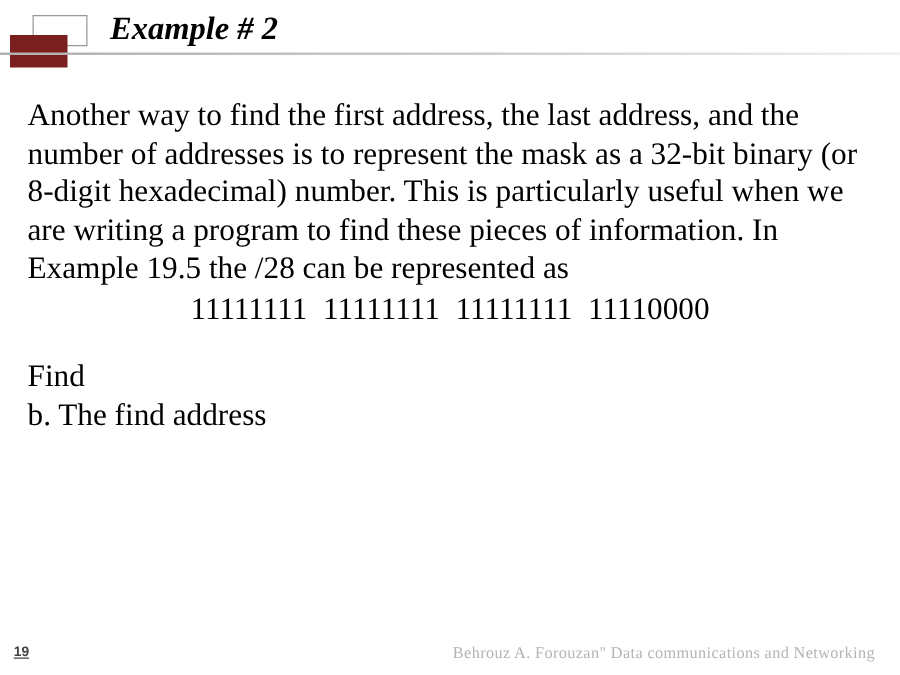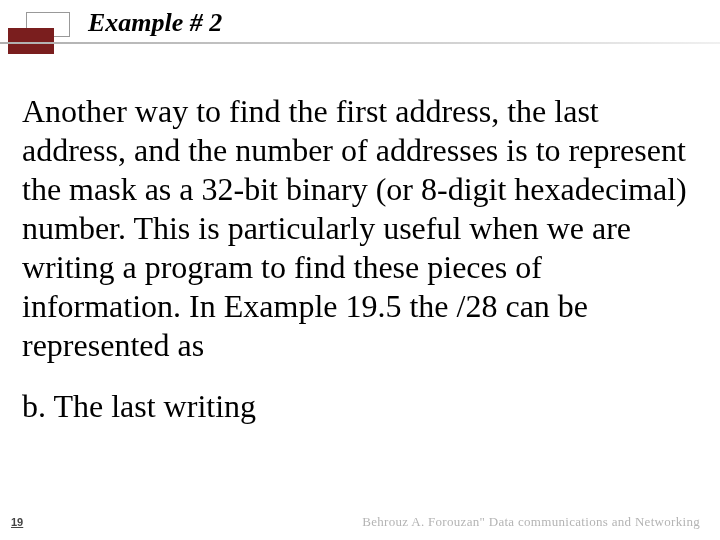--- a/index.html
+++ b/index.html
@@ -3,41 +3,43 @@
 <meta charset="utf-8">
 <style>
   * { margin: 0; padding: 0; box-sizing: border-box; }
   html, body { width: 720px; height: 540px; background: #fff; font-family: "Times New Roman", Times, serif; color: #000; }
   .slide { position: relative; width: 720px; height: 540px; overflow: hidden; }
   .ornament { position: absolute; top: 0; left: 0; width: 80px; height: 60px; }
   .orn-white { position: absolute; top: 12px; left: 26px; width: 44px; height: 25px; background: #fff; border: 1px solid #999; }
   .orn-maroon { position: absolute; top: 28px; left: 8px; width: 46px; height: 26px; background: #7a1e1e; }
   .title-line { position: absolute; top: 42px; left: 0; width: 720px; height: 2px; background: linear-gradient(to right, #b0b0b0 0%, #d0d0d0 60%, #f0f0f0 100%); }
   .title { position: absolute; top: 8px; left: 88px; font-size: 26px; font-style: italic; font-weight: bold; color: #000; }
-  .body { position: absolute; top: 92px; left: 22px; right: 22px; font-size: 32px; line-height: 1.22; }
+  .body { position: absolute; top: 78px; left: 22px; right: 22px; font-size: 25px; line-height: 1.22; }
   .para1 { }
   .center-line { text-align: center; margin: 2px 0; white-space: pre; }
   .tasks { }
   .page-num { position: absolute; left: 11px; bottom: 12px; font-size: 11px; font-family: Arial, sans-serif; font-weight: bold; color: #444; text-decoration: underline; }
   .footer { position: absolute; right: 20px; bottom: 10px; font-size: 13px; font-family: "Segoe Script","Comic Sans MS",cursive; color: #b4b4b4; letter-spacing: 0.3px; }
 </style>
 </head>
 <body>
 <div class="slide">
 
   <div class="ornament">
     <div class="orn-white"></div>
     <div class="orn-maroon"></div>
   </div>
   <div class="title-line"></div>
   <div class="title">Example # 2</div>
 
   <div class="body">
     <div class="para1">Another way to find the first address, the last address, and the number of addresses is to represent the mask as a 32-bit binary (or 8-digit hexadecimal) number. This is particularly useful when we are writing a program to find these pieces of information. In Example 19.5 the /28 can be represented as</div>
+    <div class="center-line">11111111  11111111  11111111  11110000</div>
     <div style="height:22px"></div>
     <div class="tasks">
-      <div>b. The last writing</div>
+      <div>Find</div>
+      <div>b. The find address</div>
     </div>
   </div>
 
   <div class="page-num">19</div>
   <div class="footer">Behrouz A. Forouzan" Data communications and Networking</div>
 </div>
 
 </body></html>

